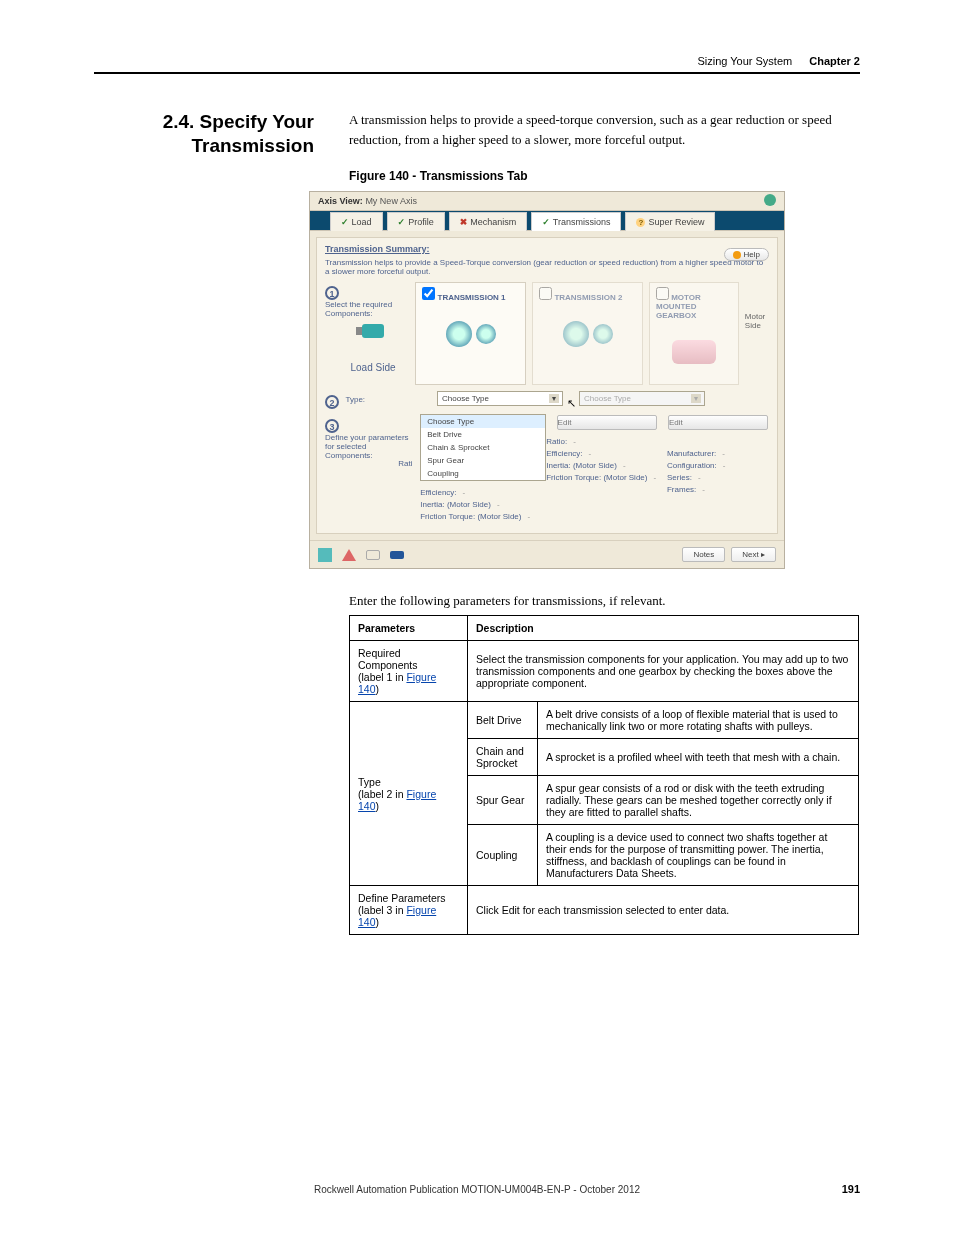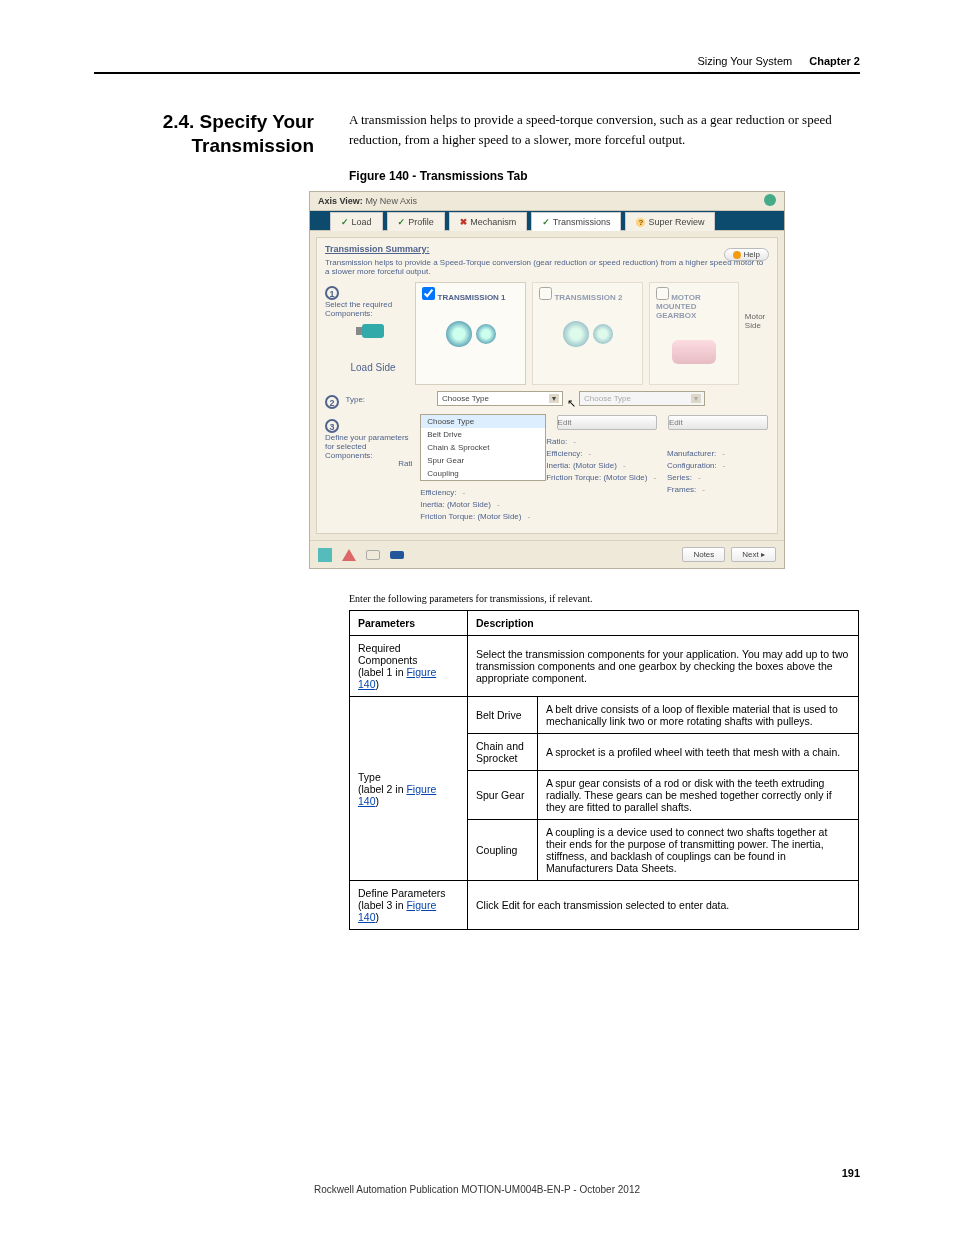--- a/index.html
+++ b/index.html
@@ -131,21 +131,21 @@
   .toolbar-icons{display:flex;gap:10px;align-items:center;}
   .fi{width:14px;height:14px;position:relative;}
   .fi1{background:#5bb;}
   .fi2{border-bottom:12px solid #d66;border-left:7px solid transparent;border-right:7px solid transparent;height:0;width:0;}
   .fi3{width:14px;height:10px;border:1px solid #aaa;border-radius:2px;}
   .fi4{width:14px;height:8px;background:#259;border-radius:2px;}
   .footer-btns{display:flex;gap:6px;}
   .fbtn{border:1px solid #bbb;background:linear-gradient(#fff,#eee);padding:2px 10px;font-size:8px;border-radius:2px;}
   .enter-text {
     font-family: Georgia, serif;
-    font-size: 10px;
+    font-size: 13px;
     margin-left: 255px;
     margin-top: 24px;
   }
   .table-caption {
     font-family: "Trebuchet MS", Arial, sans-serif;
     font-weight: bold;
     font-size: 12px;
     margin-left: 255px;
     margin-top: 20px;
   }
@@ -171,21 +171,21 @@
     position: absolute;
     bottom: 40px;
     left: 94px;
     right: 94px;
     text-align: center;
     font-size: 10px;
     color: #333;
   }
   .page-num {
     position: absolute;
-    bottom: 56px;
+    bottom: 40px;
     right: 94px;
     font-weight: bold;
     font-size: 11px;
   }
   .cursor-arrow{position:absolute;font-size:11px;color:#000;}
 </style>
 </head>
 <body>
 
 <div class="page-header">

